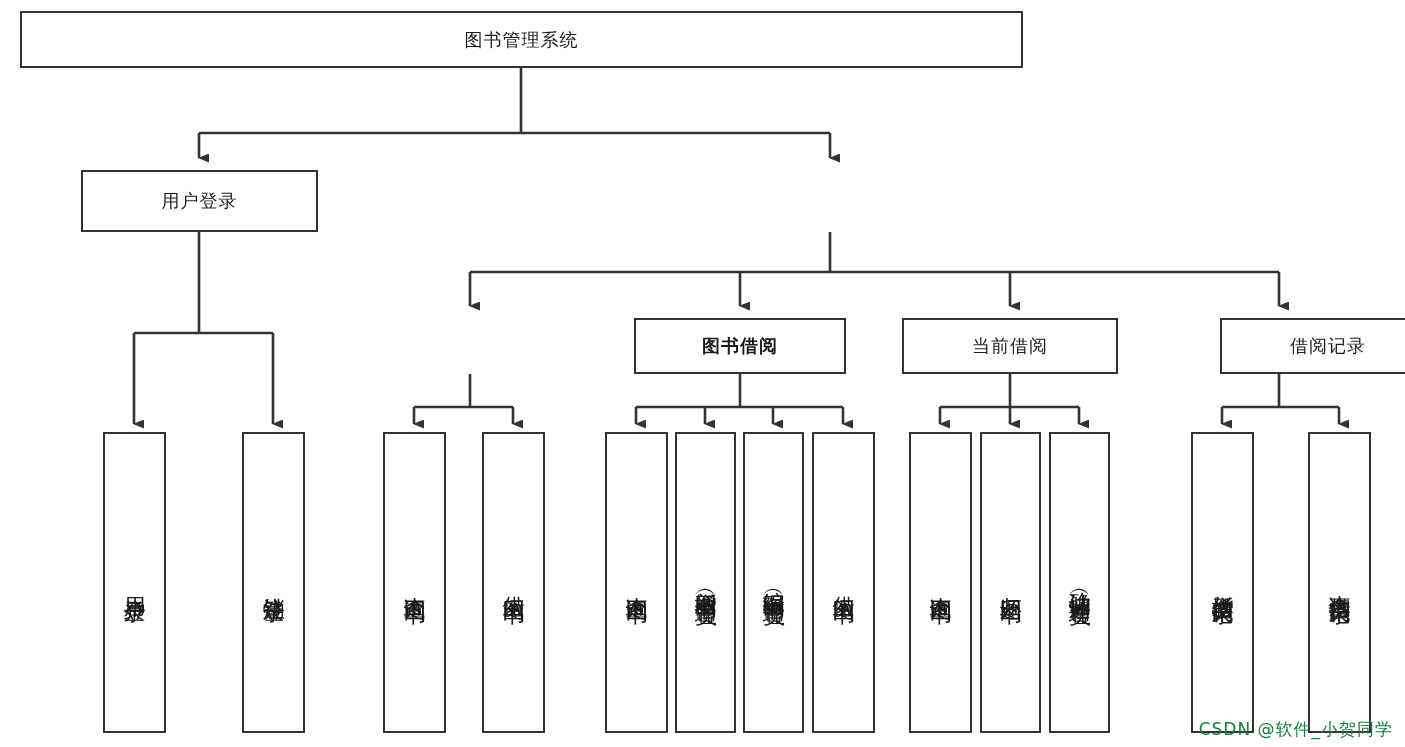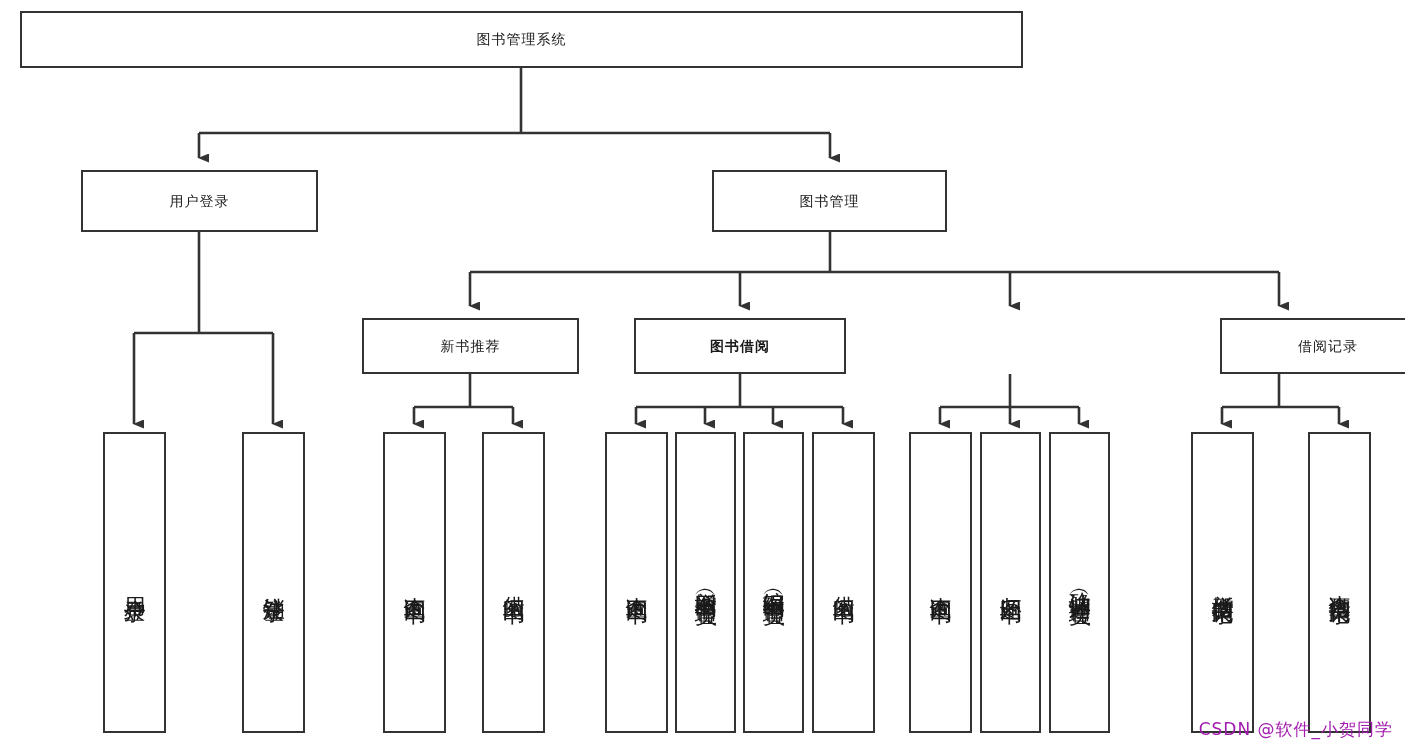--- a/index.html
+++ b/index.html
@@ -31,21 +31,21 @@
     box-sizing: border-box;
     background: #ffffff;
     border: 2px solid #333333;
     display: flex;
     align-items: center;
     justify-content: center;
     text-align: center;
     color: #1a1a1a;
   }
   .node.horiz {
-    font-size: 14px;
+    font-size: 18px;
     letter-spacing: 1px;
     line-height: 1.2;
   }
   .node.vert {
     writing-mode: vertical-rl;
     text-orientation: upright;
     font-size: 22px;
     line-height: 1.12;
     letter-spacing: 2px;
     padding: 4px 0;
@@ -54,21 +54,21 @@
     writing-mode: vertical-rl;
     text-orientation: upright;
     display: block;
     white-space: pre-line;
   }
   .watermark {
     position: absolute;
     right: 12px;
     bottom: 6px;
     font-size: 17px;
-    color: #a21caf;
+    color: #15803d;
     letter-spacing: 1px;
     white-space: nowrap;
     user-select: none;
   }
 </style>
 </head>
 <body>
 
 <div id="canvas">
 
@@ -122,29 +122,26 @@
     </g>
   </svg>
 
   <div class="node horiz" style="left:20px; top:11px; width:1003px; height:57px;">
     <span>图书管理系统</span>
   </div>
 
   <div class="node horiz" style="left:81px; top:170px; width:237px; height:62px;">
     <span>用户登录</span>
   </div>
-  <div class="node horiz" style="left:712px; top:170px; width:235px; height:62px;">
-    <span>图书管理</span>
-  </div>
 
-  <div class="node horiz" style="left:362px; top:318px; width:217px; height:56px;">
-    <span>新书推荐</span>
-  </div>
   <div class="node horiz" style="left:634px; top:318px; width:212px; height:56px;font-weight:bold;">
     <span>图书借阅</span>
+  </div>
+  <div class="node horiz" style="left:902px; top:318px; width:216px; height:56px;">
+    <span>当前借阅</span>
   </div>
   <div class="node horiz" style="left:1220px; top:318px; width:216px; height:56px;">
     <span>借阅记录</span>
   </div>
 
   <div class="node vert" style="left:103px; top:432px; width:63px; height:301px;">
     <span class="vtext">用户登录</span>
   </div>
   <div class="node vert" style="left:242px; top:432px; width:63px; height:301px;">
     <span class="vtext">注销登录</span>

